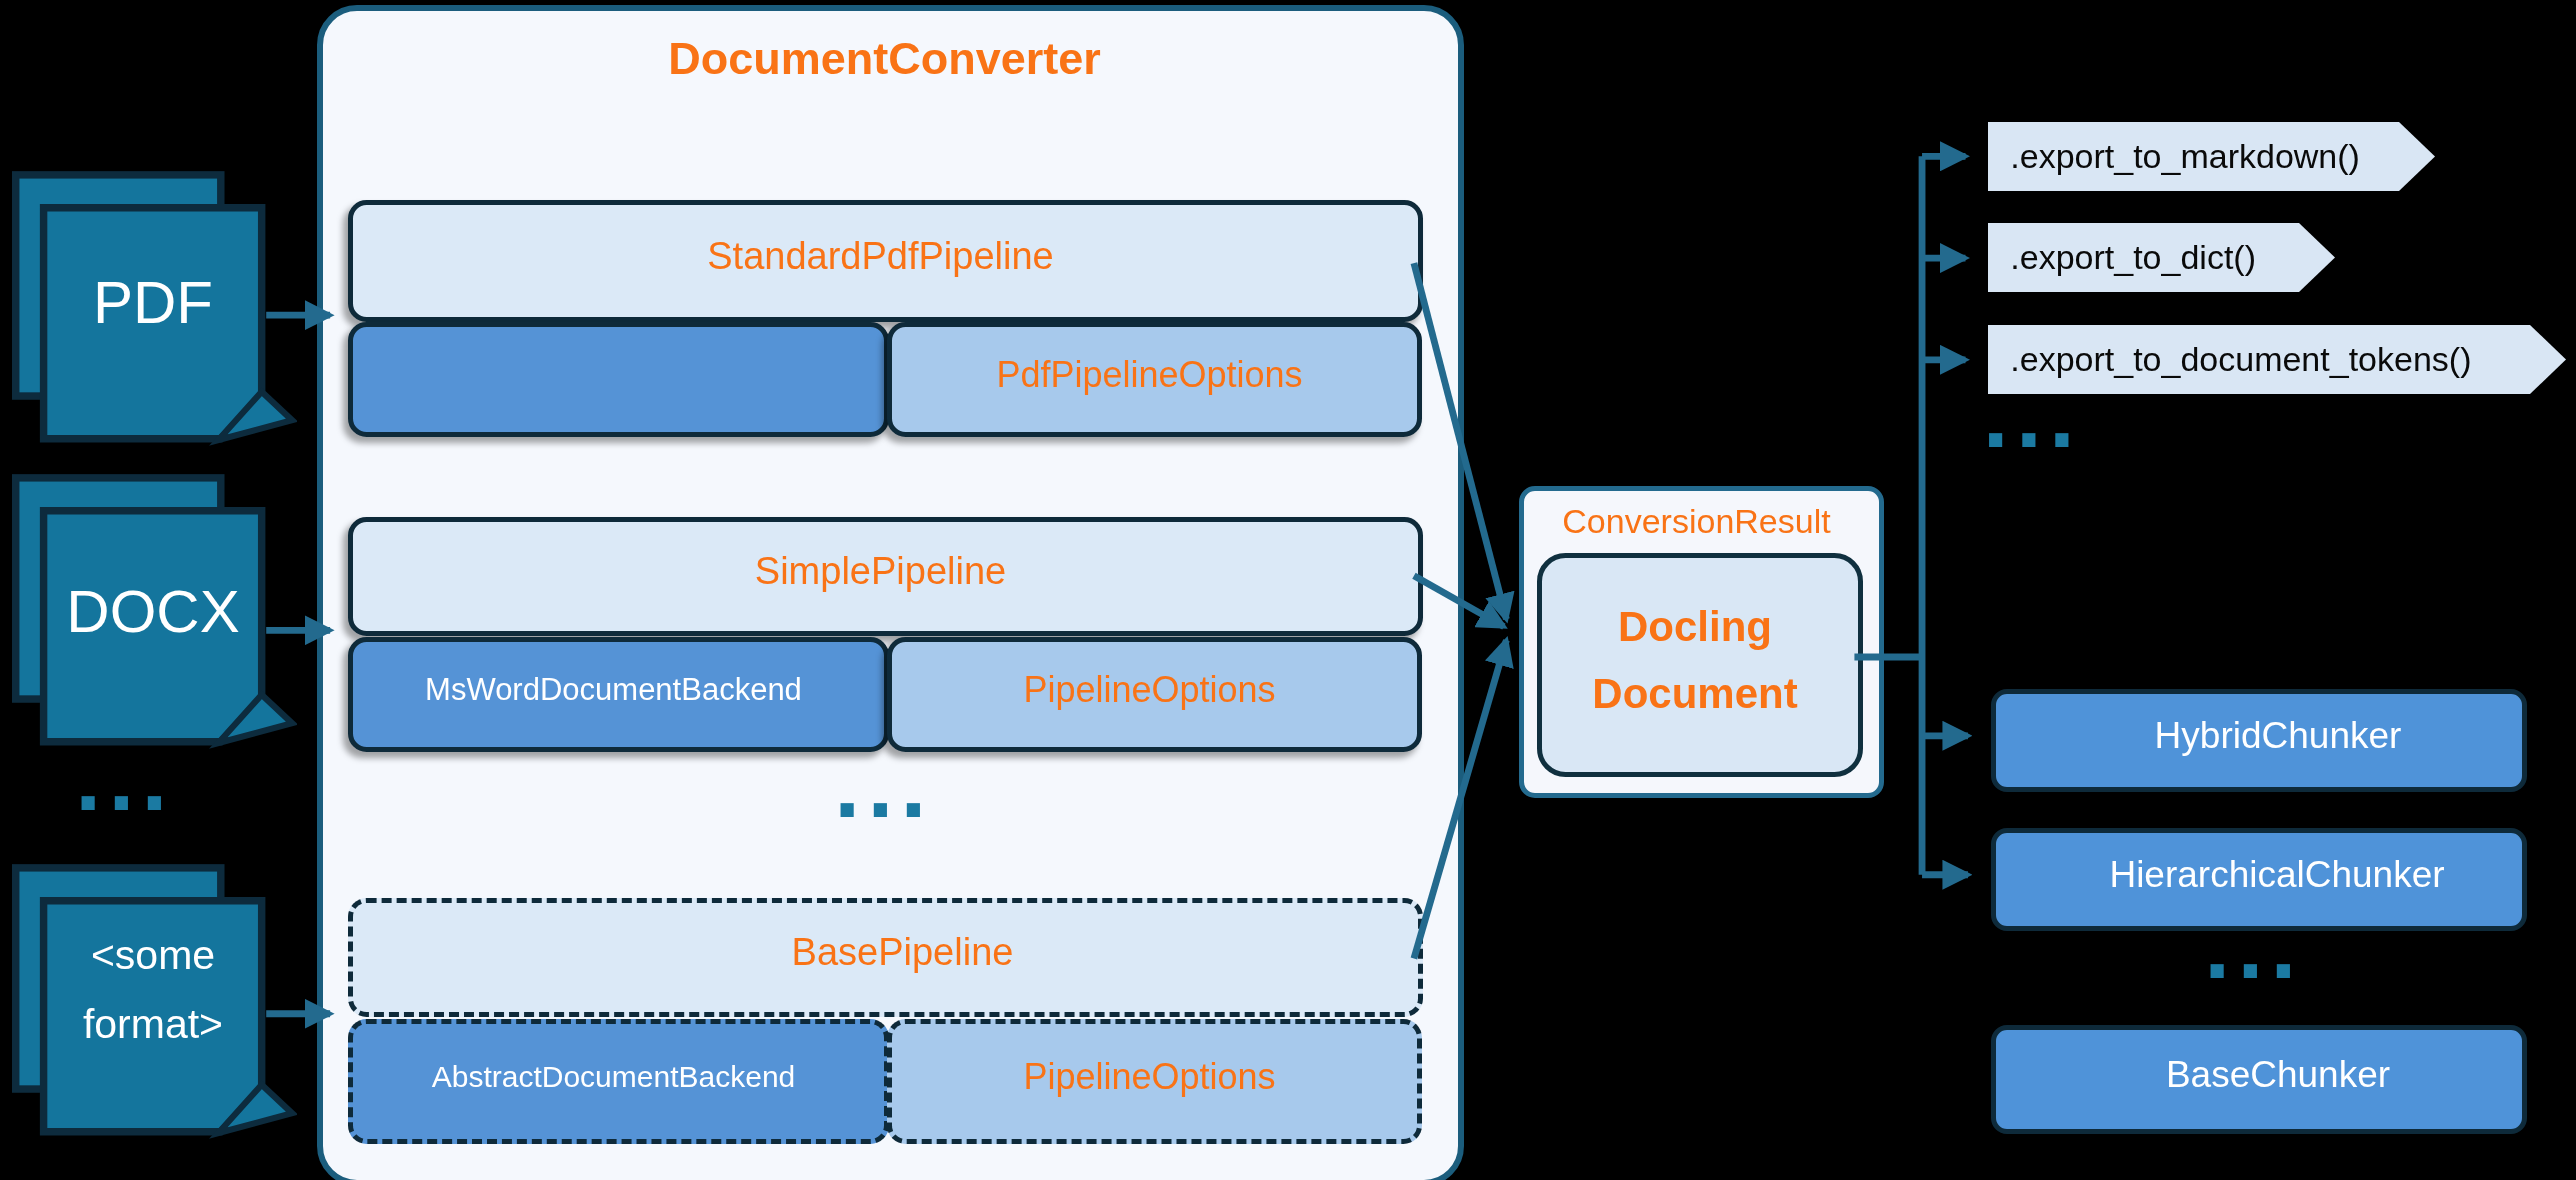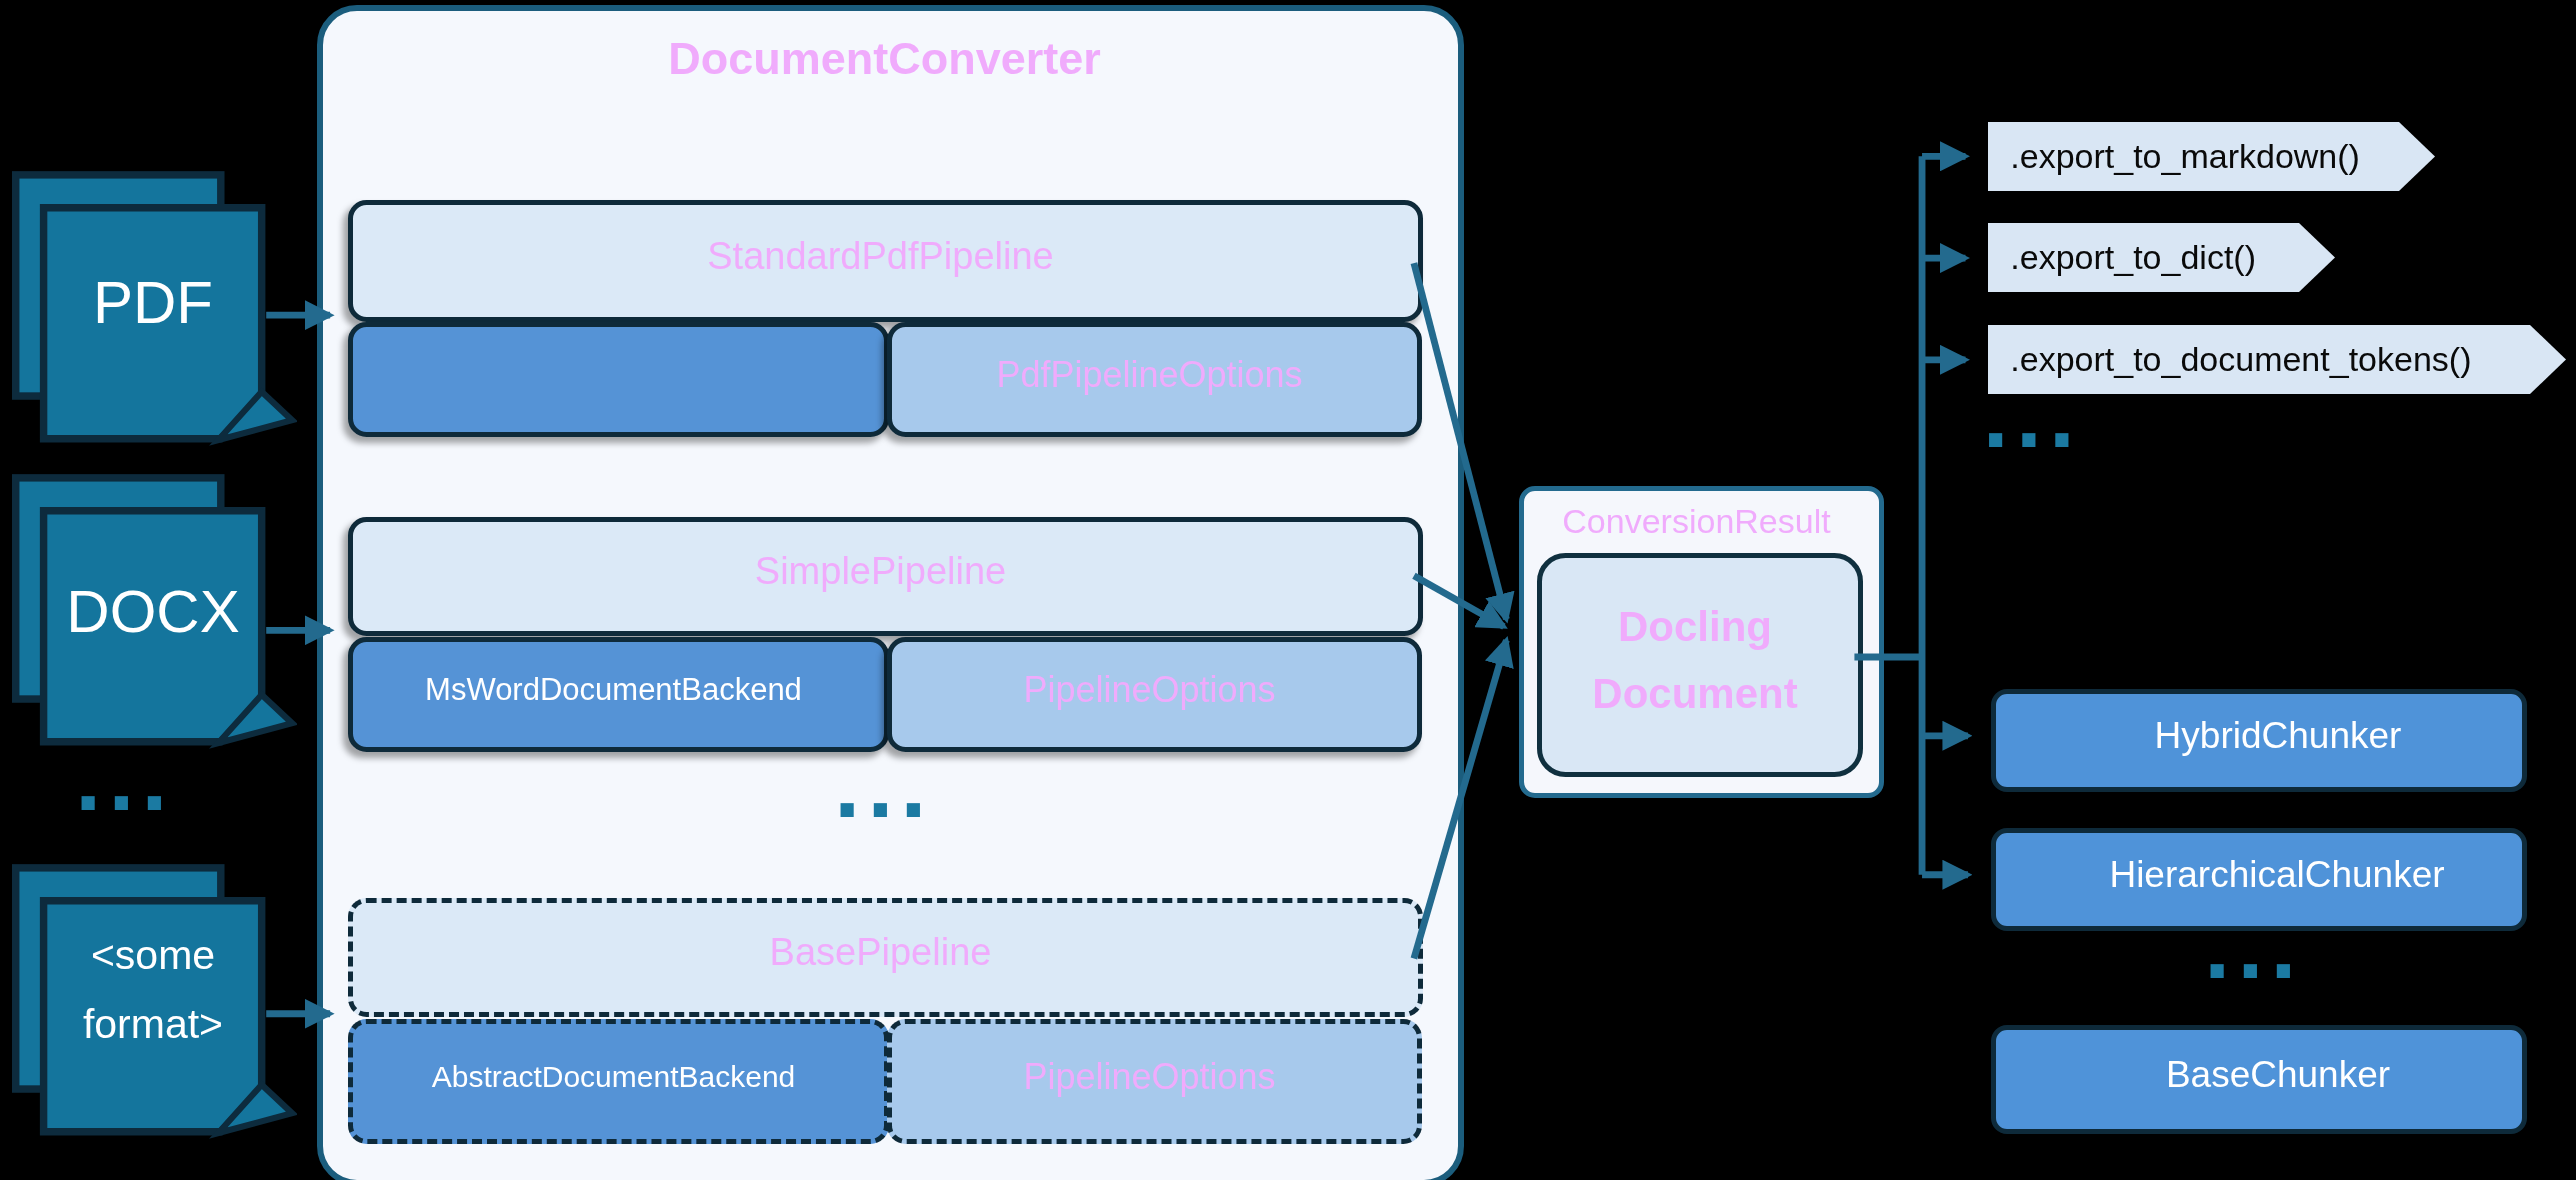--- a/index.html
+++ b/index.html
@@ -1,20 +1,20 @@
 <!DOCTYPE html>
 <html style="font-size:10px"><head>
 <meta charset="utf-8">
 <style>
   html,body{margin:0;padding:0;background:#000;}
   .canvas{position:relative;width:2576px;height:1180px;background:#000;overflow:hidden;
           font-family:"Liberation Sans", sans-serif;}
   .abs{position:absolute;}
   .lbl{position:absolute;display:flex;align-items:center;justify-content:center;
-       text-align:center;color:#f0abfc;z-index:25;}
+       text-align:center;color:#f97316;z-index:25;}
   
   .converter{left:317px;top:5px;width:1135px;height:1169px;background:#f5f8fd;
              border:6.2px solid #1b5d7d;border-radius:40px;z-index:5;
              box-shadow:-6.2px 7.4px 8.7px rgba(0,0,0,.55);}
   .conv-title{left:317px;top:25px;width:1135px;height:68px;font-size:45px;font-weight:bold;}
   
   .pipebox{background:#dbe9f7;border:5px solid #0e2a3a;border-radius:18.6px;z-index:10;
            box-shadow:-4.3px 5.6px 6.2px rgba(0,0,0,.35);}
   .hdr{left:348px;width:1065px;height:112px;}
   .backend{left:348px;width:531px;background:#5593d6;}
@@ -94,21 +94,21 @@
   <div class="abs pipebox hdr" style="top:517px;height:109px;"></div>
   <div class="lbl hdr-lbl" style="left:348px;top:517px;width:1065px;height:109px;">SimplePipeline</div>
   <div class="sub backend" style="top:637px;"></div>
   <div class="lbl backend-lbl" style="left:348px;top:637px;width:531px;height:105px;font-size:31px;">MsWordDocumentBackend</div>
   <div class="sub options" style="top:637px;"></div>
   <div class="lbl options-lbl" style="left:887px;top:637px;width:525px;height:105px;">PipelineOptions</div>
 
   <div class="dots" style="left:822px;top:739px;">...</div>
 
   <div class="abs pipebox hdr dashed" style="top:898px;height:109px;"></div>
-  <div class="lbl hdr-lbl" style="left:348px;top:898px;width:1065px;height:109px;">BasePipeline</div>
+  <div class="lbl hdr-lbl" style="left:348px;top:898px;width:1065px;height:109px;padding-left:22px;">BasePipeline</div>
   <div class="sub backend dashed" style="top:1019px;height:115px;"></div>
   <div class="lbl backend-lbl" style="left:348px;top:1019px;width:531px;height:115px;font-size:30px;">AbstractDocumentBackend</div>
   <div class="sub options dashed" style="top:1019px;height:115px;"></div>
   <div class="lbl options-lbl" style="left:887px;top:1019px;width:525px;height:115px;">PipelineOptions</div>
 
   <div class="abs result"></div>
   <div class="lbl result-lbl">ConversionResult</div>
   <div class="abs docling"></div>
   <div class="lbl docling-lbl">
     <span>Docling</span>

